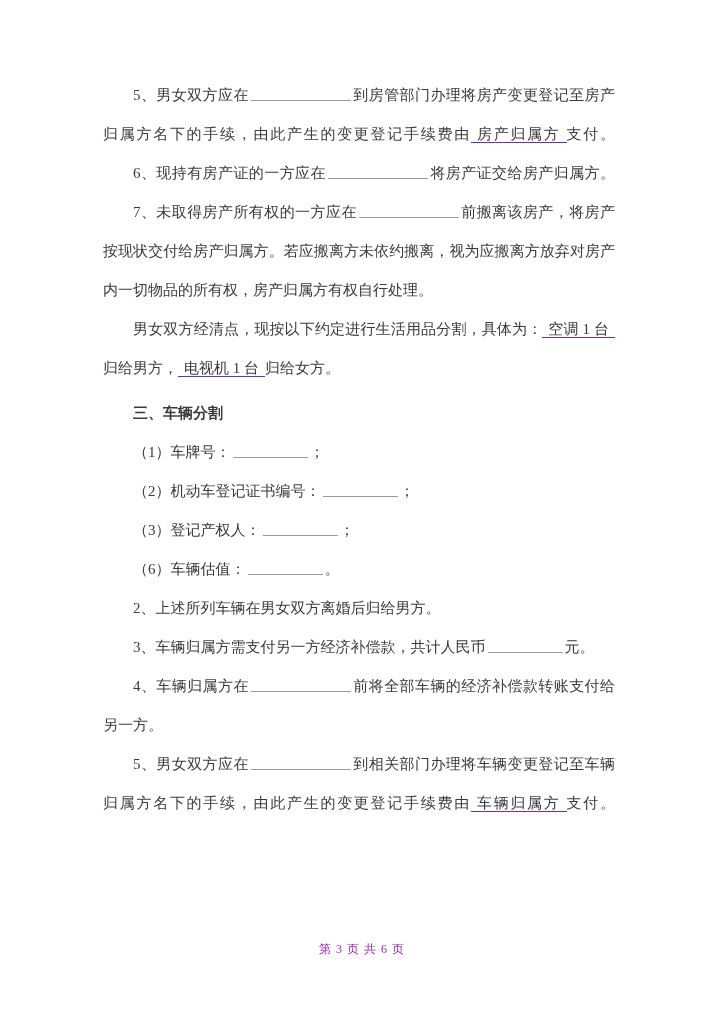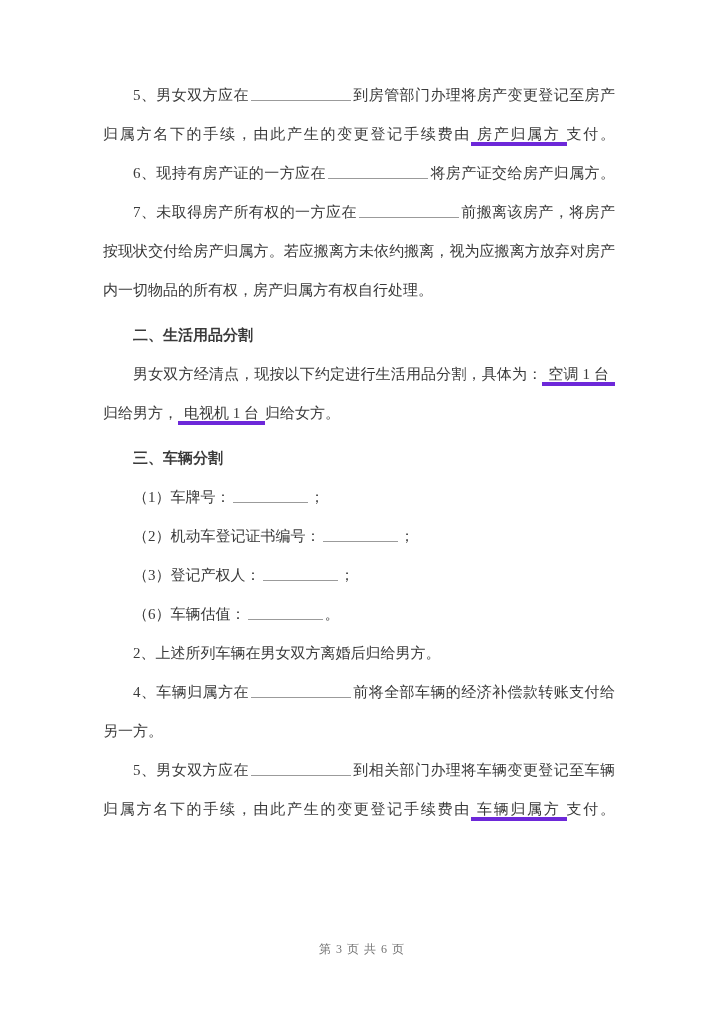--- a/index.html
+++ b/index.html
@@ -37,53 +37,53 @@
   .line.left    { text-align: left; }
   .line.heading { font-weight: bold; margin-top: 6px; }
   .blank {
     display: inline-block;
     height: 13px;
     border-bottom: 1px solid #9b9b9b;
     vertical-align: -1px;
     margin: 0 2px;
   }
   .fill {
-    border-bottom: 4px solid #6d28d9;
+    border-bottom: 1px solid #6d28d9;
     padding: 0 6px;
   }
   .page-footer {
     position: absolute;
     left: 0;
     top: 941px;
     width: 724px;
     text-align: center;
     font-size: 12px;
     letter-spacing: 1px;
-    color: #737373;
+    color: #a21caf;
   }
 </style>
 </head>
 <body>
 
 <div class="page">
   <div class="doc-body" id="doc-body">
       <div class="line justify indent"><span>5、男女双方应在</span><span class="blank" style="width: 100px;"></span><span>到房管部门办理将房产变更登记至房产</span></div>
       <div class="line justify"><span>归属方名下的手续，由此产生的变更登记手续费由</span><span class="fill">房产归属方</span><span>支付。</span></div>
       <div class="line justify indent"><span>6、现持有房产证的一方应在</span><span class="blank" style="width: 100px;"></span><span>将房产证交给房产归属方。</span></div>
       <div class="line justify indent"><span>7、未取得房产所有权的一方应在</span><span class="blank" style="width: 100px;"></span><span>前搬离该房产，将房产</span></div>
       <div class="line justify"><span>按现状交付给房产归属方。若应搬离方未依约搬离，视为应搬离方放弃对房产</span></div>
       <div class="line left"><span>内一切物品的所有权，房产归属方有权自行处理。</span></div>
-      <div class="line left indent heading"><span>二、生活用品分割</span></div>
       <div class="line justify indent"><span>男女双方经清点，现按以下约定进行生活用品分割，具体为：</span><span class="fill">空调 1 台</span></div>
       <div class="line left"><span>归给男方，</span><span class="fill">电视机 1 台</span><span>归给女方。</span></div>
       <div class="line left indent heading"><span>三、车辆分割</span></div>
       <div class="line left indent"><span>（1）车牌号：</span><span class="blank" style="width: 75px;"></span><span>；</span></div>
       <div class="line left indent"><span>（2）机动车登记证书编号：</span><span class="blank" style="width: 75px;"></span><span>；</span></div>
       <div class="line left indent"><span>（3）登记产权人：</span><span class="blank" style="width: 75px;"></span><span>；</span></div>
       <div class="line left indent"><span>（6）车辆估值：</span><span class="blank" style="width: 75px;"></span><span>。</span></div>
       <div class="line left indent"><span>2、上述所列车辆在男女双方离婚后归给男方。</span></div>
+      <div class="line left indent"><span>3、车辆归属方需支付另一方经济补偿款，共计人民币</span><span class="blank" style="width: 75px;"></span><span>元。</span></div>
       <div class="line justify indent"><span>4、车辆归属方在</span><span class="blank" style="width: 100px;"></span><span>前将全部车辆的经济补偿款转账支付给</span></div>
       <div class="line left"><span>另一方。</span></div>
       <div class="line justify indent"><span>5、男女双方应在</span><span class="blank" style="width: 100px;"></span><span>到相关部门办理将车辆变更登记至车辆</span></div>
       <div class="line justify"><span>归属方名下的手续，由此产生的变更登记手续费由</span><span class="fill">车辆归属方</span><span>支付。</span></div>
     </div>
   <div class="page-footer">第 3 页 共 6 页</div>
 </div>
 
 </body></html>

